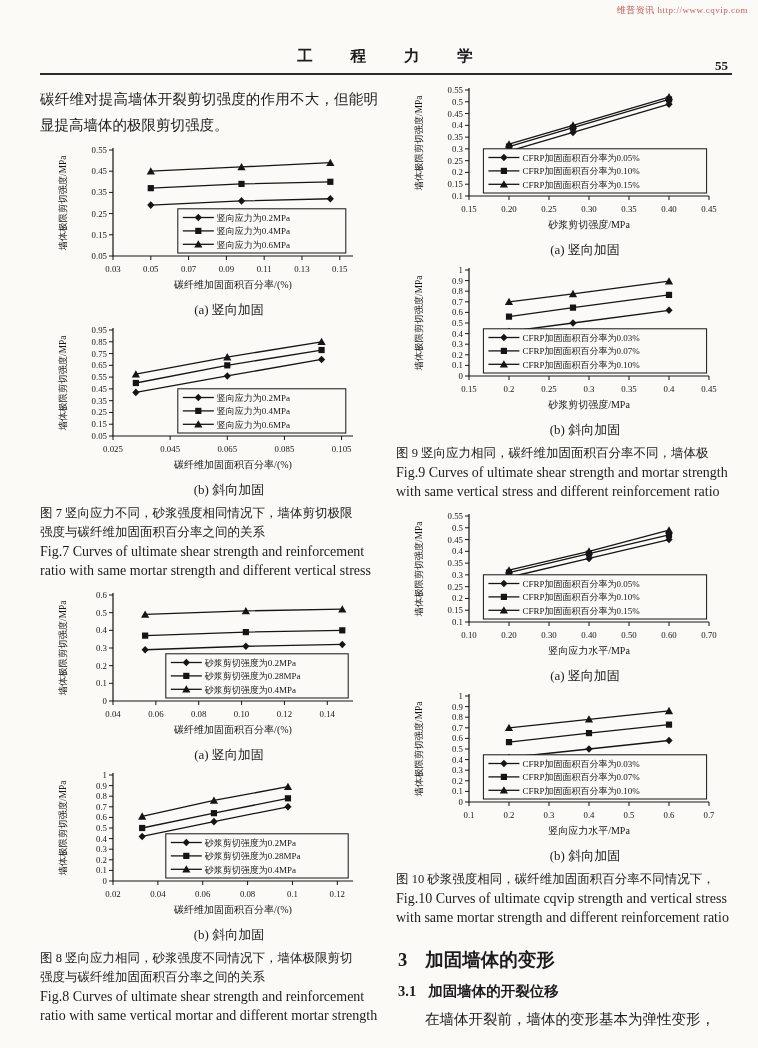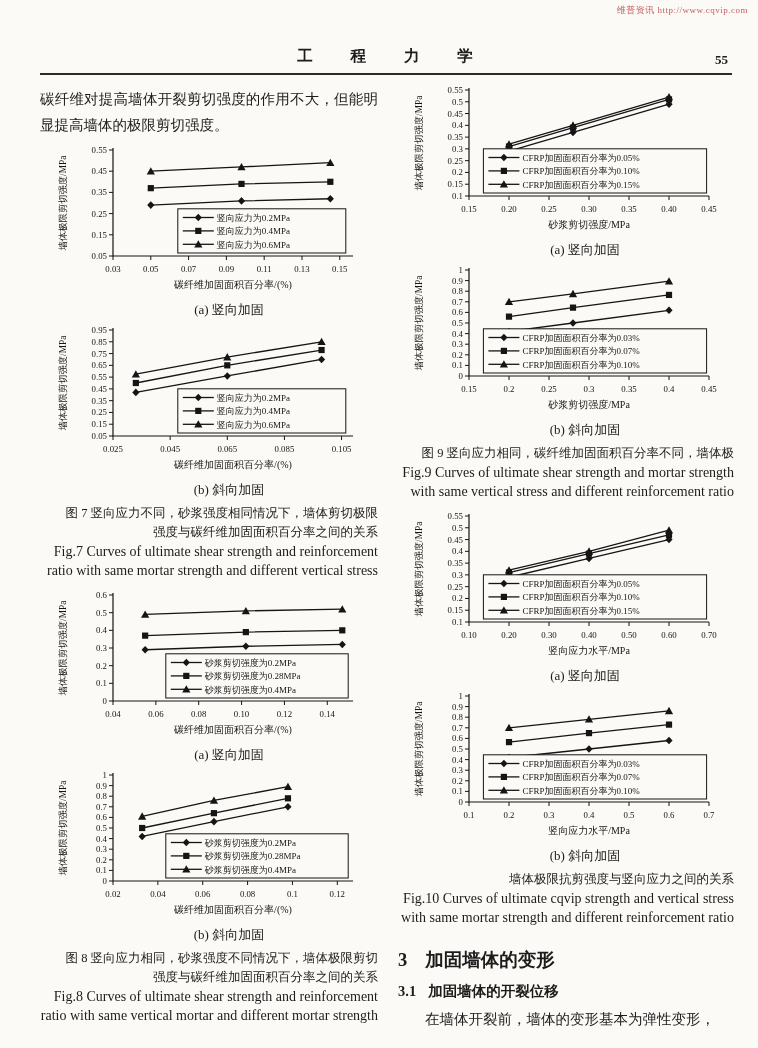--- a/index.html
+++ b/index.html
@@ -11,42 +11,42 @@
   }
   .watermark {
     position:absolute; top:4px; right:10px;
     font-size:9px; color:#c4615c; letter-spacing:.5px;
   }
   .header { position:absolute; top:46px; left:40px; right:28px; height:24px;font-weight:bold; }
   .journal-title {
     text-align:center; font-size:15.5px; letter-spacing:17px;
     padding-left:17px; 
   }
-  .page-number { position:absolute; right:2px; top:6px; font-size:13px; }
+  .page-number { position:absolute; right:2px; top:12px; font-size:13px; }
   .header-rule {
     position:absolute; top:73px; left:40px; right:26px; height:3px;
     border-top:2.4px solid #2b2b2b;
   }
   .columns {
     position:absolute; top:84px; left:40px; right:24px;
     display:flex; gap:18px;
   }
   .col { width:338px; }
   .intro {
     font-size:14.5px; line-height:26px; text-align:justify;
     margin:2px 0 6px 0;
   }
   .chart-block { width:312px; margin:0 auto 2px auto; }
   svg.chart { display:block; }
   svg.chart text { font-family:"Liberation Serif", serif; fill:#151515; }
   .sub-cap {
     text-align:center; padding-left:40px; font-size:13px;
     margin:-1px 0 5px 0;
   }
-  .fig-caption { text-align:right; margin:2px 0 9px 0; }
+  .fig-caption { text-align:left; margin:2px 0 9px 0; }
   .cap-zh { font-size:12.5px; line-height:19px; }
   .cap-en { font-size:14px; line-height:19px; }
   .sec-h1 { font-size:18.5px; font-weight:bold; margin:20px 0 10px 2px; }
   .sec-h1 .num { margin-right:18px; font-family:"Liberation Serif",serif; }
   .sec-h2 { font-size:14.5px; font-weight:bold; margin:0 0 6px 2px; }
   .sec-h2 .num { margin-right:12px; }
   .body-par { font-size:14.5px; line-height:25px; text-indent:2em; }
 </style>
 </head>
 <body>
@@ -587,21 +587,21 @@
             <rect x="91.80000000000001" y="83.80000000000001" width="6.2" height="6.2" fill="#151515"></rect>
             <text x="113.4" y="90.10000000000001" font-size="9">CFRP加固面积百分率为0.07%</text>
             <line x1="79.4" y1="100.3" x2="110.4" y2="100.3" stroke="#151515" stroke-width="1.3"></line>
             <path d="M94.9 96.3L99 103.6L90.80000000000001 103.6Z" fill="#151515"></path>
             <text x="113.4" y="103.5" font-size="9">CFRP加固面积百分率为0.10%</text>
           </svg>
         <div class="sub-cap">(b) 斜向加固</div>
       </div>
 
       <div class="fig-caption">
-        <div class="cap-zh">墙体极限抗剪强度与竖向应力之间的关系</div>
+        <div class="cap-zh">图 10  砂浆强度相同，碳纤维加固面积百分率不同情况下，</div>
         <div class="cap-en">Fig.10   Curves of ultimate cqvip strength and vertical stress</div>
         <div class="cap-en">with same mortar strength and different reinforcement ratio</div>
       </div>
 
       <div class="sec-h1">
         <span class="num">3</span><span>加固墙体的变形</span>
       </div>
       <div class="sec-h2">
         <span class="num">3.1</span><span>加固墙体的开裂位移</span>
       </div>

